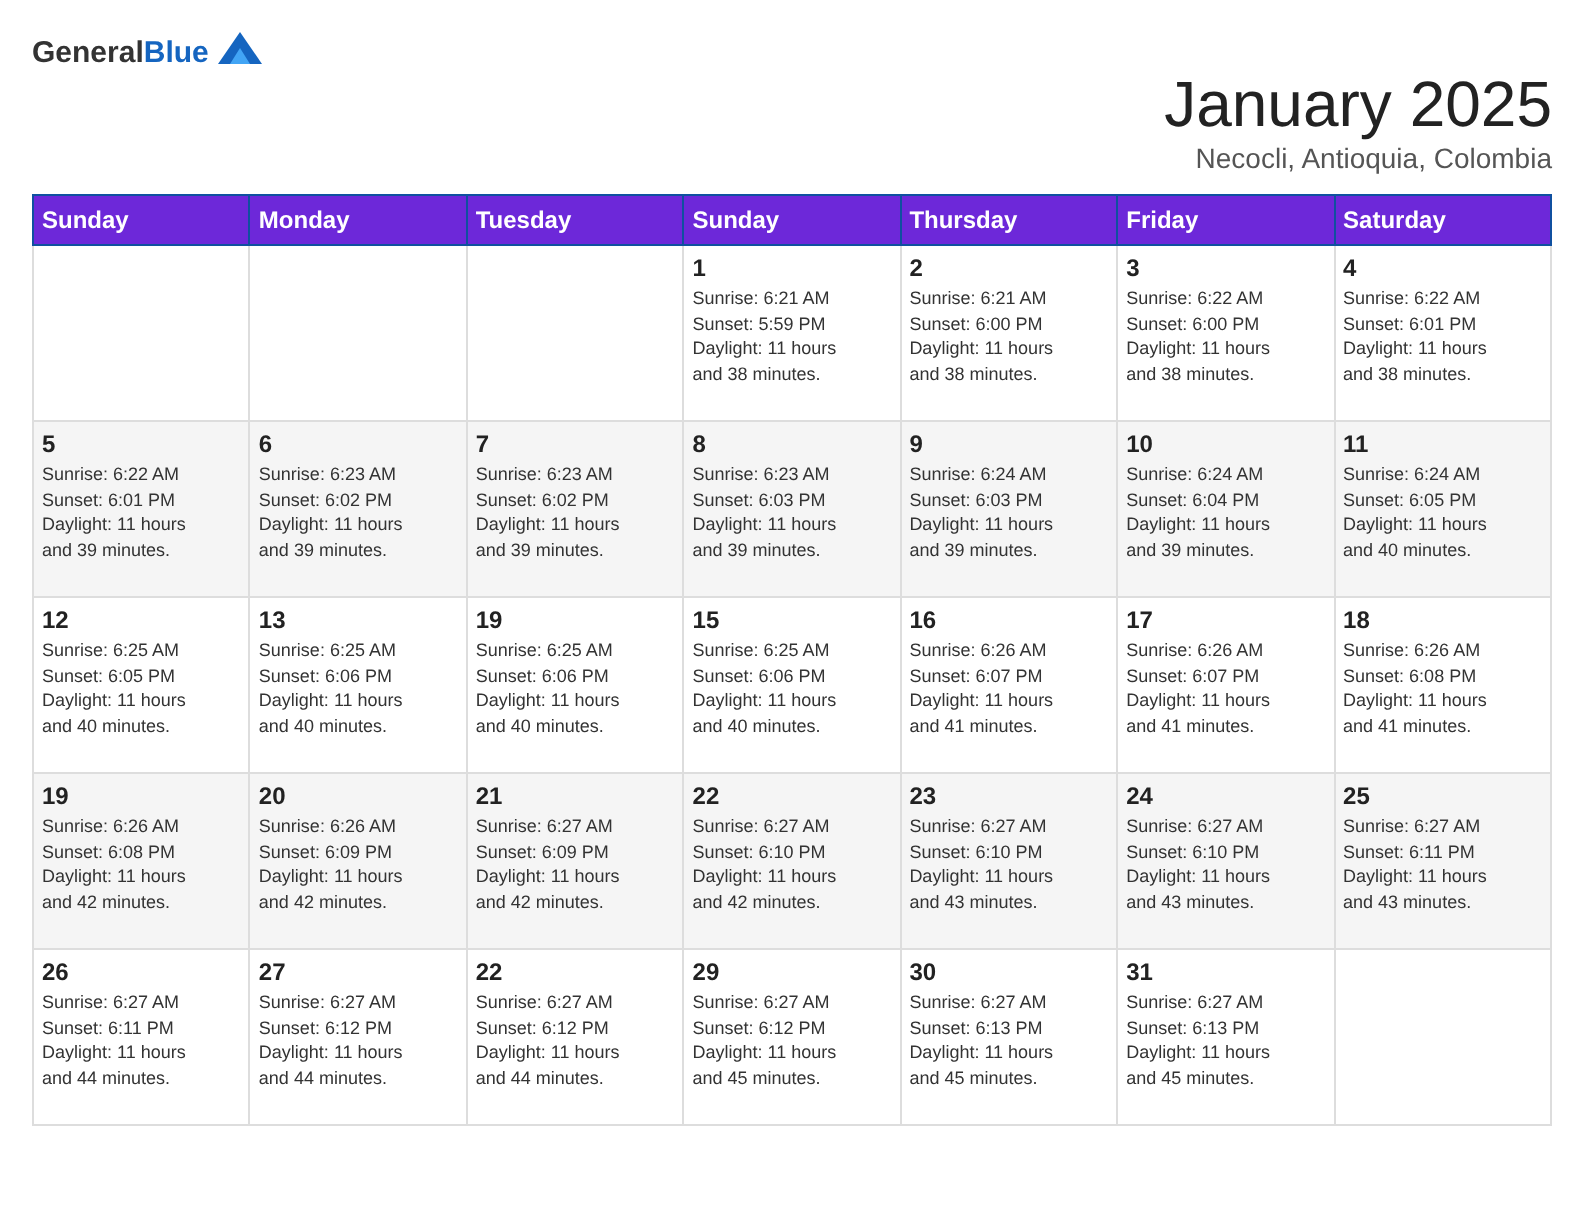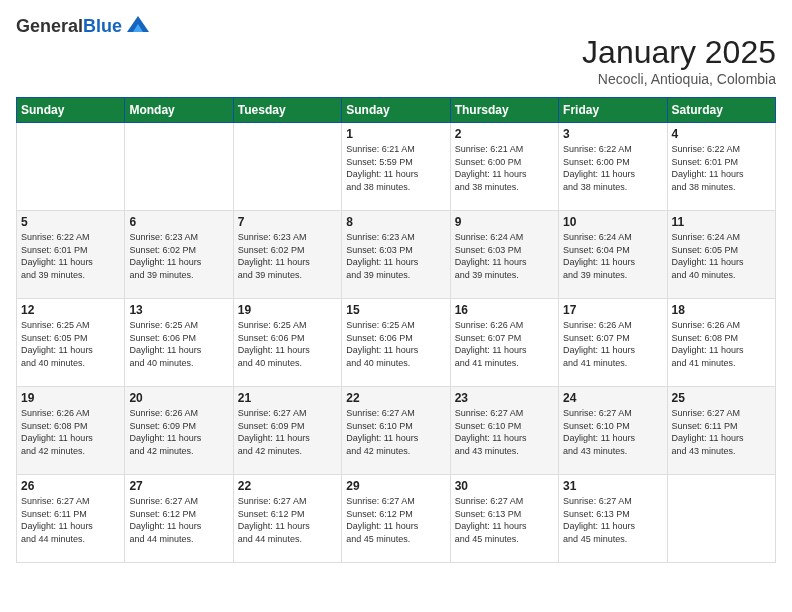--- a/index.html
+++ b/index.html
@@ -21,21 +21,21 @@
       display: flex;
       justify-content: space-between;
       align-items: flex-start;
       margin-bottom: 10px;
     }
     .logo {
       display: flex;
       align-items: center;
     }
     .logo-text {
-      font-size: 18px;
+      font-size: 15px;
       font-weight: bold;
       line-height: 1.1;
       text-align: right;
     }
     .logo-general { color: #333; }
     .logo-blue { color: #1565c0; }
     .title-block {
       text-align: right;
       margin-top: 18px;
     }
@@ -47,21 +47,21 @@
     .location {
       font-size: 14px;
       color: #555;
     }
     table {
       width: 100%;
       border-collapse: collapse;
       table-layout: fixed;
     }
     .day-header {
-      background: #15803d;
+      background: #6d28d9;
       color: #fff;
       font-size: 12px;
       font-weight: bold;
       padding: 5px 4px;
       text-align: left;
       border: 1px solid #1050a0;
     }
     .day-cell {
       vertical-align: top;
       padding: 4px 4px;

